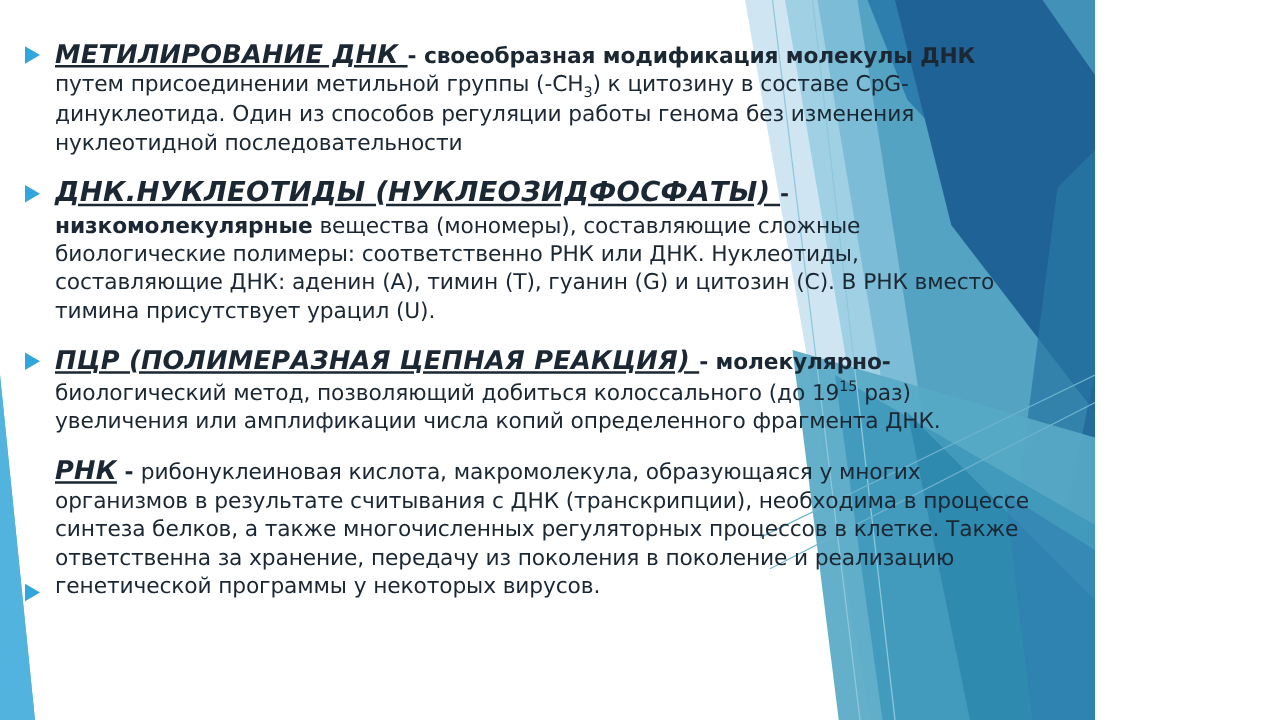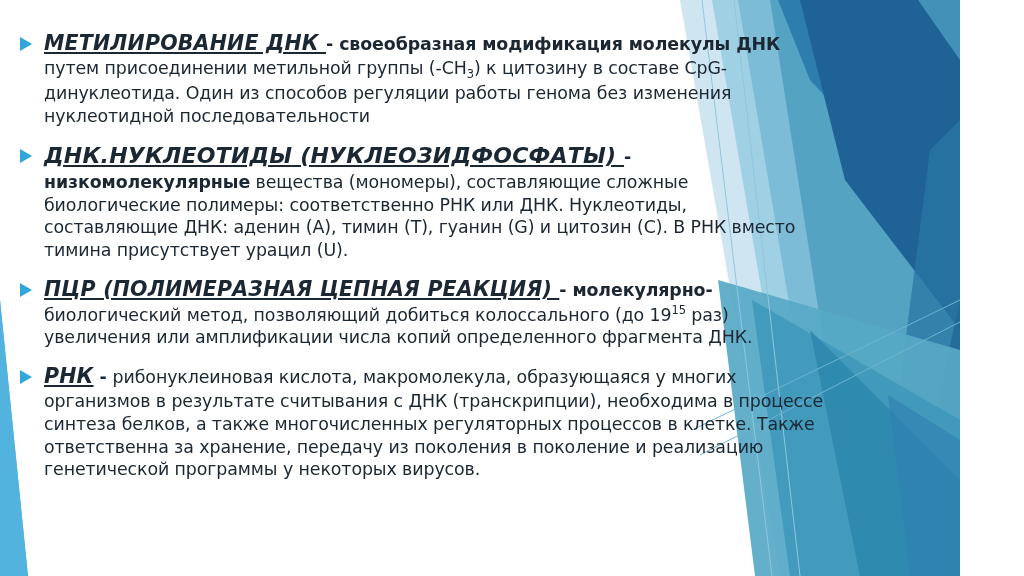--- a/index.html
+++ b/index.html
@@ -5,21 +5,21 @@
   html, body {
     margin: 0;
     padding: 0;
     background: #ffffff;
   }
   body {
     font-family: "DejaVu Sans", "Liberation Sans", sans-serif;
   }
   #slide {
     position: relative;
-    width: 960px;
+    width: 876px;
     height: 576px;
     overflow: hidden;
     background: #ffffff;
   }
 
   
   #deco-right {
     position: absolute;
     top: 0;
     right: 0;
@@ -46,21 +46,21 @@
     padding: 30px 0 0 0;
     box-sizing: border-box;
   }
 
   .bullet-row {
     display: flex;
     align-items: flex-start;
     margin: 0 0 14px 0;
     padding: 0 6px 0 18px;
   }
-  .bullet-row:last-child { margin-bottom: 0; }
+  .bullet-row:last-child { margin-bottom: 0; align-items: flex-end; }
 
   .bullet-marker {
     flex: 0 0 auto;
     width: 26px;
     padding-top: 7px;
     line-height: 1;
   }
   .bullet-marker .tri {
     display: block;
     width: 0;

